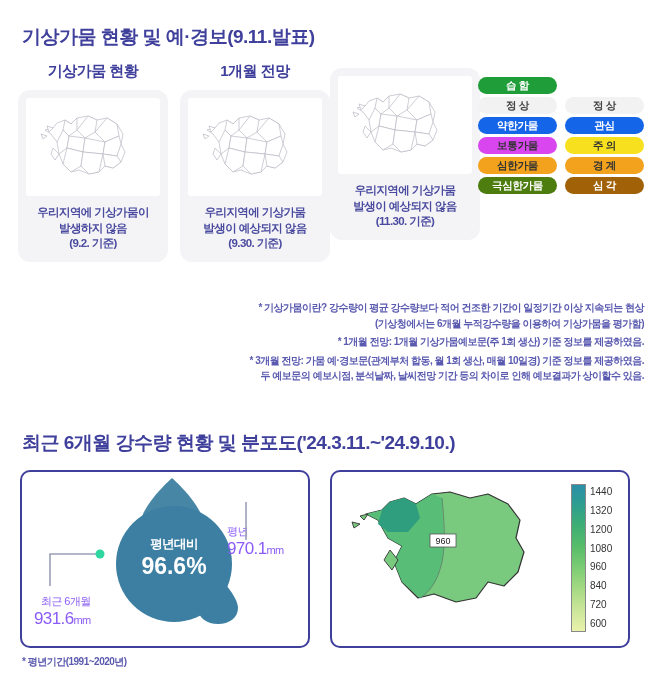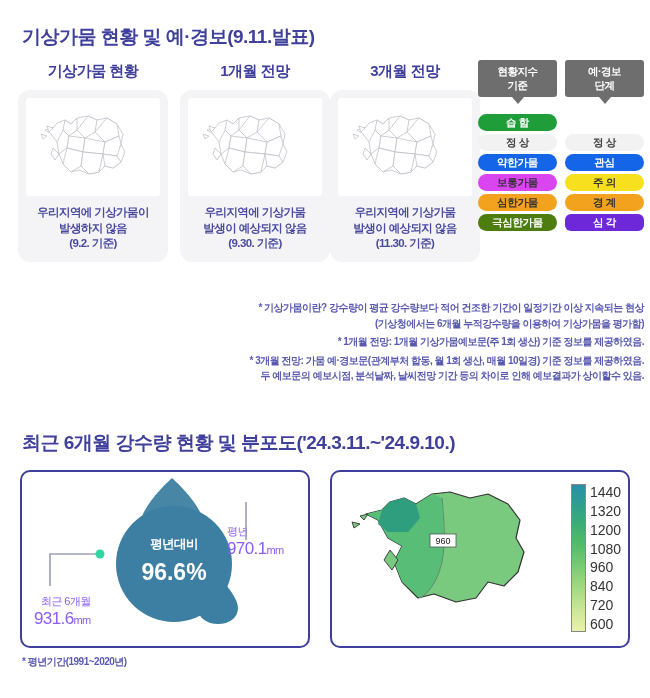--- a/index.html
+++ b/index.html
@@ -158,21 +158,21 @@
   #pct-wrap {
     position: absolute;
     left: 92px;
     top: 64px;
     width: 120px;
     text-align: center;
     color: #ffffff;
     z-index: 3;
   }
   #pct-wrap .pct-cap { font-size: 12.5px; font-weight: bold; letter-spacing: -0.6px; }
-  #pct-wrap .pct-val { font-size: 23px; font-weight: bold; margin-top: 6px; }
+  #pct-wrap .pct-val { font-size: 23px; font-weight: bold; margin-top: 0; }
 
   #label-recent { left: 12px; top: 122px; text-align: right; }
   #label-normal { left: 205px; top: 52px; text-align: left; }
 
   .connector { position: absolute; z-index: 4; }
 
   .note-bottom {
     position: absolute;
     left: 22px;
     top: 655px;
@@ -186,21 +186,21 @@
   .cbar-wrap { position: absolute; right: 12px; top: 12px; display: flex; gap: 4px; }
   .cbar {
     width: 15px;
     height: 148px;
     border: 1px solid #888;
     box-sizing: border-box;
   }
   .cbar-ticks {
     position: relative;
     height: 148px;
-    font-size: 14px;
+    font-size: 10px;
     color: #333;
     font-family: "Liberation Sans", sans-serif;
     width: 26px;
   }
   .cbar-ticks span {
     position: absolute;
     left: 0;
     transform: translateY(-50%);
     line-height: 1;
   }
@@ -264,21 +264,20 @@
           </g>
         </svg>
       </div>
       <div class="panel-caption">우리지역에 기상가뭄
 발생이 예상되지 않음
 (9.30. 기준)</div>
     </div>
   </div>
 
   <div class="panel" id="panel-3">
-    <div class="panel-head">3개월 전망</div>
     <div class="panel-card">
       <div class="map-box">
         <svg width="120" height="86" viewBox="0 0 120 86">
           <g fill="#ffffff" stroke="#b9b9c4" stroke-width="0.7">
             <path d="M18 30 L12 26 L20 24 L24 19 L32 16 L38 20 L44 14 L55 12 L64 16 L74 14 L84 20 L90 30 L88 40 L92 48 L88 58 L80 64 L72 62 L66 68 L56 70 L46 66 L38 68 L30 60 L26 50 L30 42 L24 38 Z"></path>
             <path d="M32 16 L38 20 L44 14 L44 26 L36 32 L30 26 Z"></path>
             <path d="M44 26 L55 12 L64 16 L62 28 L52 34 Z"></path>
             <path d="M62 28 L74 14 L84 20 L86 32 L72 38 Z"></path>
             <path d="M30 26 L36 32 L34 44 L26 50 L24 38 Z"></path>
             <path d="M36 32 L52 34 L50 48 L34 44 Z"></path>
@@ -293,26 +292,20 @@
           </g>
         </svg>
       </div>
       <div class="panel-caption">우리지역에 기상가뭄
 발생이 예상되지 않음
 (11.30. 기준)</div>
     </div>
   </div>
 
   <div class="legend">
-    <div class="legend-heads">
-      <div class="legend-head">현황지수
-기준</div>
-      <div class="legend-head">예·경보
-단계</div>
-    </div>
     <div class="legend-rows" id="legend-rows">
         <div class="legend-row">
           <div class="chip" style="background: rgb(31, 157, 56); color: rgb(255, 255, 255);">습 함</div>
           <div class="chip empty" style="background: transparent;"></div>
         </div>
         <div class="legend-row">
           <div class="chip" style="background: rgb(242, 242, 242); color: rgb(68, 68, 68);">정 상</div>
           <div class="chip" style="background: rgb(242, 242, 242); color: rgb(68, 68, 68);">정 상</div>
         </div>
         <div class="legend-row">
@@ -322,21 +315,21 @@
         <div class="legend-row">
           <div class="chip" style="background: #d946ef; color: rgb(51, 51, 51);">보통가뭄</div>
           <div class="chip" style="background: rgb(247, 224, 30); color: rgb(51, 51, 51);">주 의</div>
         </div>
         <div class="legend-row">
           <div class="chip" style="background: rgb(242, 162, 28); color: rgb(51, 51, 51);">심한가뭄</div>
           <div class="chip" style="background: rgb(242, 162, 28); color: rgb(51, 51, 51);">경 계</div>
         </div>
         <div class="legend-row">
           <div class="chip" style="background: #4d7c0f; color: rgb(255, 255, 255);">극심한가뭄</div>
-          <div class="chip" style="background: #6d28d9; color: rgb(255, 255, 255); border-radius: 6px;">심 각</div>
+          <div class="chip" style="background: #a16207; color: rgb(255, 255, 255);">심 각</div>
         </div>
       </div>
   </div>
 
   <div class="notes" id="notes">
       <div class="note">* 기상가뭄이란? 강수량이 평균 강수량보다 적어 건조한 기간이 일정기간 이상 지속되는 현상
 (기상청에서는 6개월 누적강수량을 이용하여 기상가뭄을 평가함)</div>
       <div class="note">* 1개월 전망: 1개월 기상가뭄예보문(주 1회 생산) 기준 정보를 제공하였음.</div>
       <div class="note">* 3개월 전망: 가뭄 예·경보문(관계부처 합동, 월 1회 생산, 매월 10일경) 기준 정보를 제공하였음.
 두 예보문의 예보시점, 분석날짜, 날씨전망 기간 등의 차이로 인해 예보결과가 상이할수 있음.</div>

